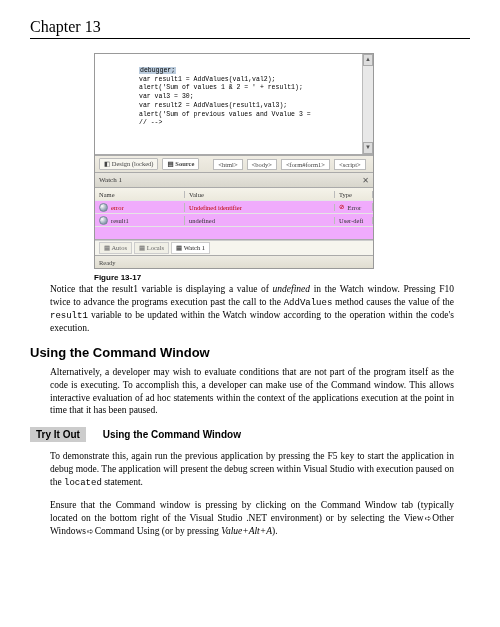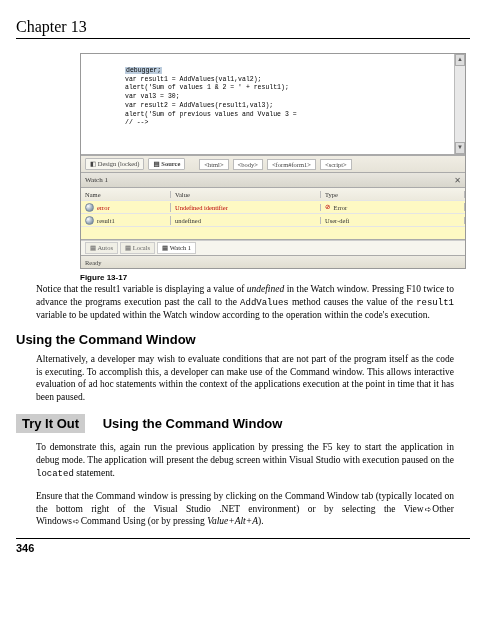--- a/index.html
+++ b/index.html
@@ -5,39 +5,39 @@
   body {
     margin: 0;
     padding: 0;
     font-family: Georgia, 'Times New Roman', serif;
     font-size: 10px;
     color: #000;
     background: #fff;
     width: 500px;
   }
   .page {
-    padding: 18px 30px 10px 16px;
+    padding: 18px 30px 10px 30px;
     box-sizing: border-box;
   }
   .chapter-title {
     font-family: Georgia, serif;
     font-size: 16px;
     font-weight: normal;
     border-bottom: 1.5px solid #000;
     padding-bottom: 2px;
     margin-bottom: 14px;
     text-decoration: underline;
     text-underline-offset: 4px;
   }
   .chapter-title { text-decoration: none; }
   .screenshot {
-    width: 386px;
+    width: 280px;
     margin: 0 0 4px 64px;
     border: 1px solid #999;
-    background: #fef9c3;
+    background: #f0abfc;
     box-sizing: border-box;
   }
   .code-pane {
     height: 100px;
     background: #fff;
     position: relative;
     border-bottom: 1px solid #aaa;
     overflow: hidden;
   }
   .code-text {
@@ -175,21 +175,21 @@
   .italic { font-style: italic; }
   h2.section {
     font-family: Arial, Helvetica, sans-serif;
     font-size: 13px;
     font-weight: bold;
     margin: 6px 0 6px 0;
   }
   .tryit {
     margin: 4px 0 8px 0;
     font-family: Arial, Helvetica, sans-serif;
-    font-size: 13px;
+    font-size: 10px;
   }
   .tryit .label {
     background: #ccc;
     font-weight: bold;
     padding: 2px 6px;
     display: inline-block;
   }
   .tryit .title {
     font-weight: bold;
     padding-left: 14px;
@@ -304,14 +304,13 @@
   </div>
 
   <p class="body">
     <span>To demonstrate this, again run the previous application by pressing the F5 key to start the application in debug mode. The application will present the debug screen within Visual Studio with execution paused on the </span><span class="mono">located</span><span> statement.</span>
   </p>
 
   <p class="body">
     <span>Ensure that the Command window is pressing by clicking on the Command Window tab (typically located on the bottom right of the Visual Studio .NET environment) or by selecting the View</span><span class="menu-sep">➪</span><span>Other Windows</span><span class="menu-sep">➪</span><span>Command Using (or by pressing </span><span class="italic">Value+Alt+A</span><span>).</span>
   </p>
 
-  <div class="pagenum">346</div>
 </div>
 
 </body></html>

